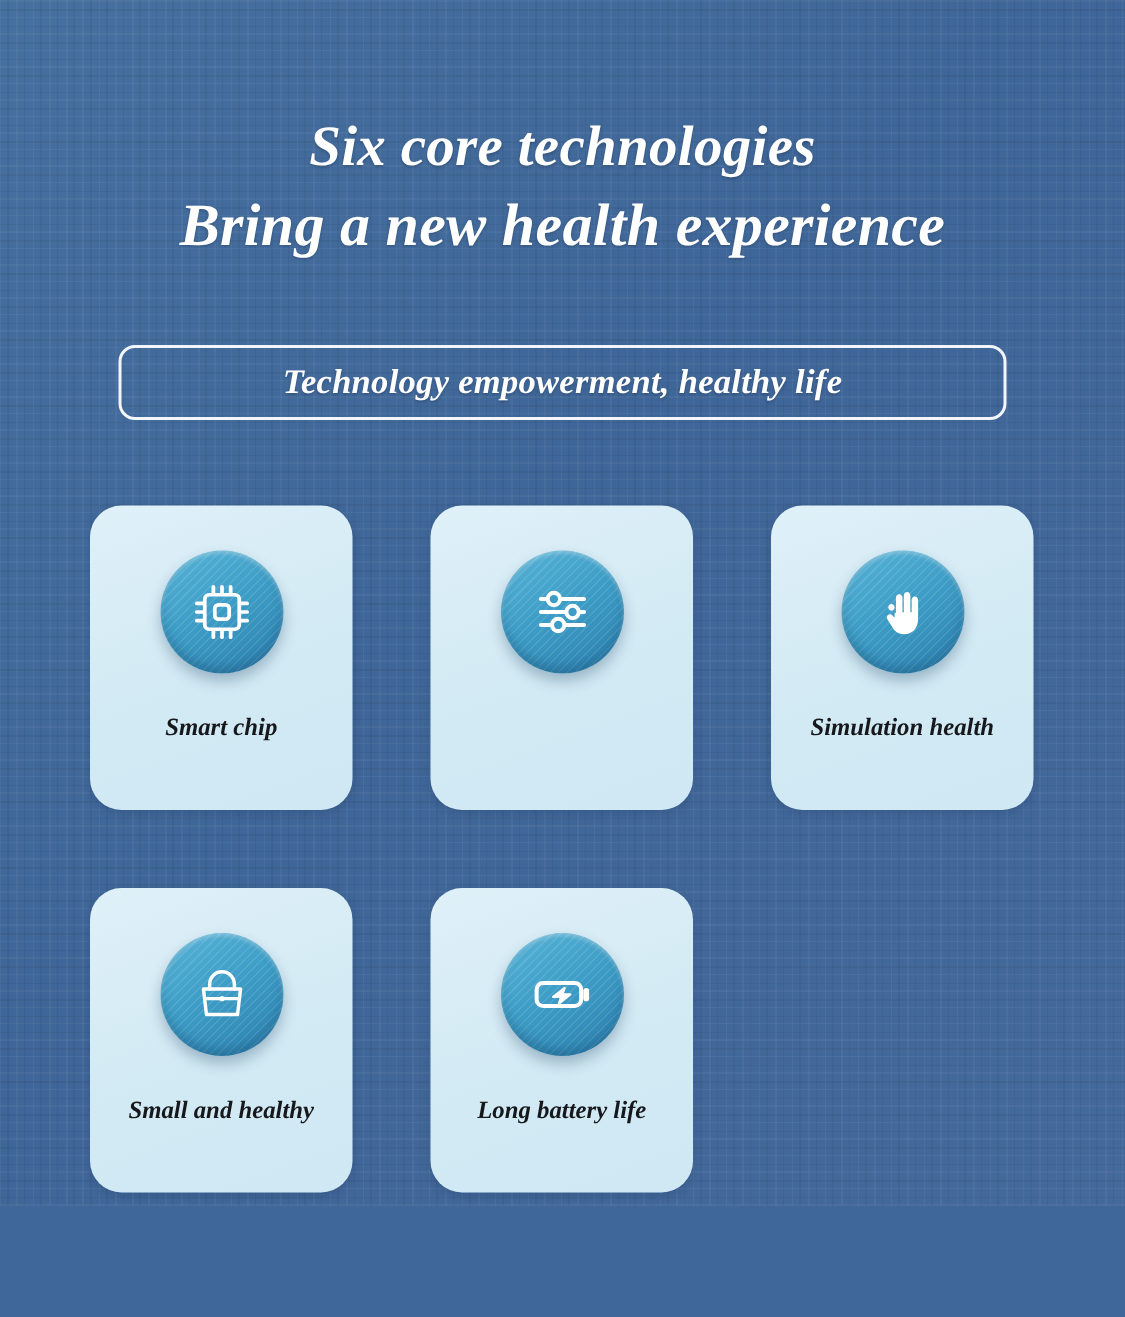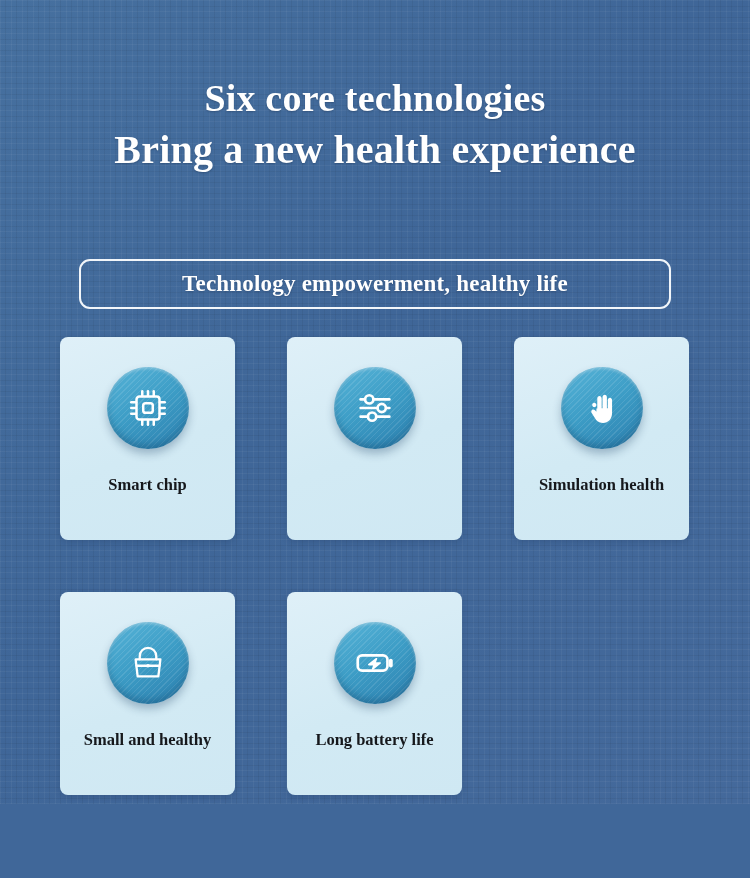--- a/index.html
+++ b/index.html
@@ -29,20 +29,21 @@
         rgba(0,0,0,0.00) 1px, rgba(0,0,0,0.00) 5px,
         rgba(0,0,0,0.05) 5px, rgba(0,0,0,0.05) 6px,
         rgba(0,0,0,0.00) 6px, rgba(0,0,0,0.00) 11px),
       repeating-linear-gradient(0deg,
         rgba(255,255,255,0.045) 0px, rgba(255,255,255,0.045) 1px,
         rgba(0,0,0,0.00) 1px, rgba(0,0,0,0.00) 5px,
         rgba(0,0,0,0.05) 5px, rgba(0,0,0,0.05) 6px,
         rgba(0,0,0,0.00) 6px, rgba(0,0,0,0.00) 11px),
       linear-gradient(135deg, #46709f 0%, #3f6698 45%, #44699b 100%);
     overflow: hidden;
+    font-style: italic;
   }
 
   
   .headline-block {
     position: absolute;
     left: 0;
     top: 72px;
     width: 750px;
     text-align: center;
   }
@@ -66,21 +67,20 @@
     position: absolute;
     left: 79px;
     top: 230px;
     width: 592px;
     height: 50px;
     border: 2px solid #f2f6fa;
     border-radius: 11px;
     display: flex;
     align-items: center;
     justify-content: center;
-    margin-top: 29px;
   }
 
   .subtitle-text {
     color: #ffffff;
     font-weight: bold;
     font-size: 23px;
     letter-spacing: 0.2px;
     text-shadow: 0 1px 2px rgba(20,40,70,0.30);
     white-space: nowrap;
   }
@@ -93,21 +93,21 @@
     width: 630px;
     display: grid;
     grid-template-columns: repeat(3, 175px);
     grid-template-rows: repeat(2, 203px);
     column-gap: 52px;
     row-gap: 52px;
   }
 
   .card {
     background: linear-gradient(160deg, #dff0f8 0%, #d2eaf4 55%, #cfe8f3 100%);
-    border-radius: 8px;
+    border-radius: 21px;
     position: relative;
     display: flex;
     flex-direction: column;
     align-items: center;
     box-shadow: 0 2px 6px rgba(18,40,70,0.18);
   }
 
   .icon-circle {
     width: 82px;
     height: 82px;

